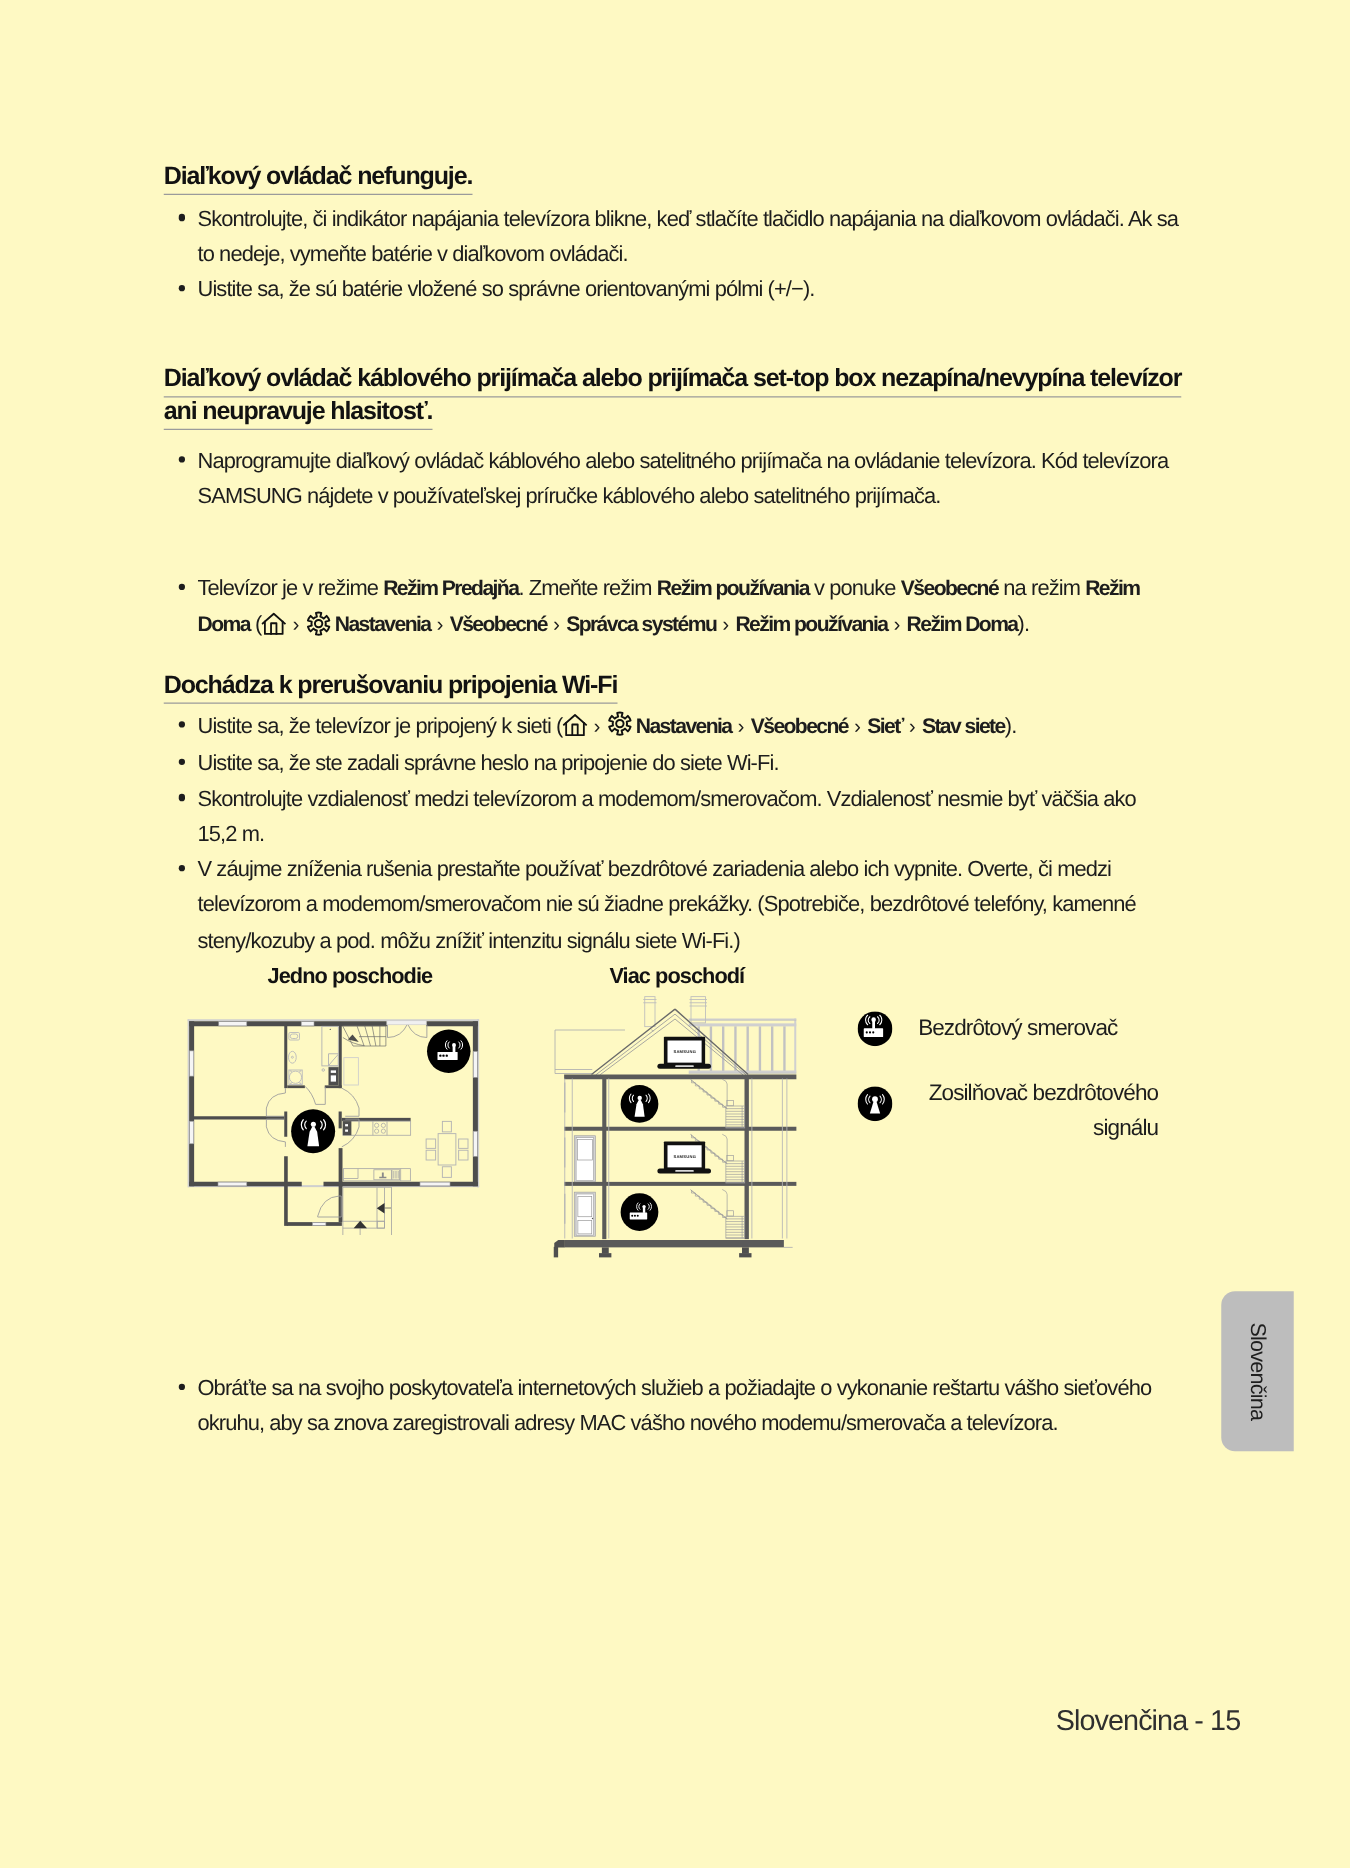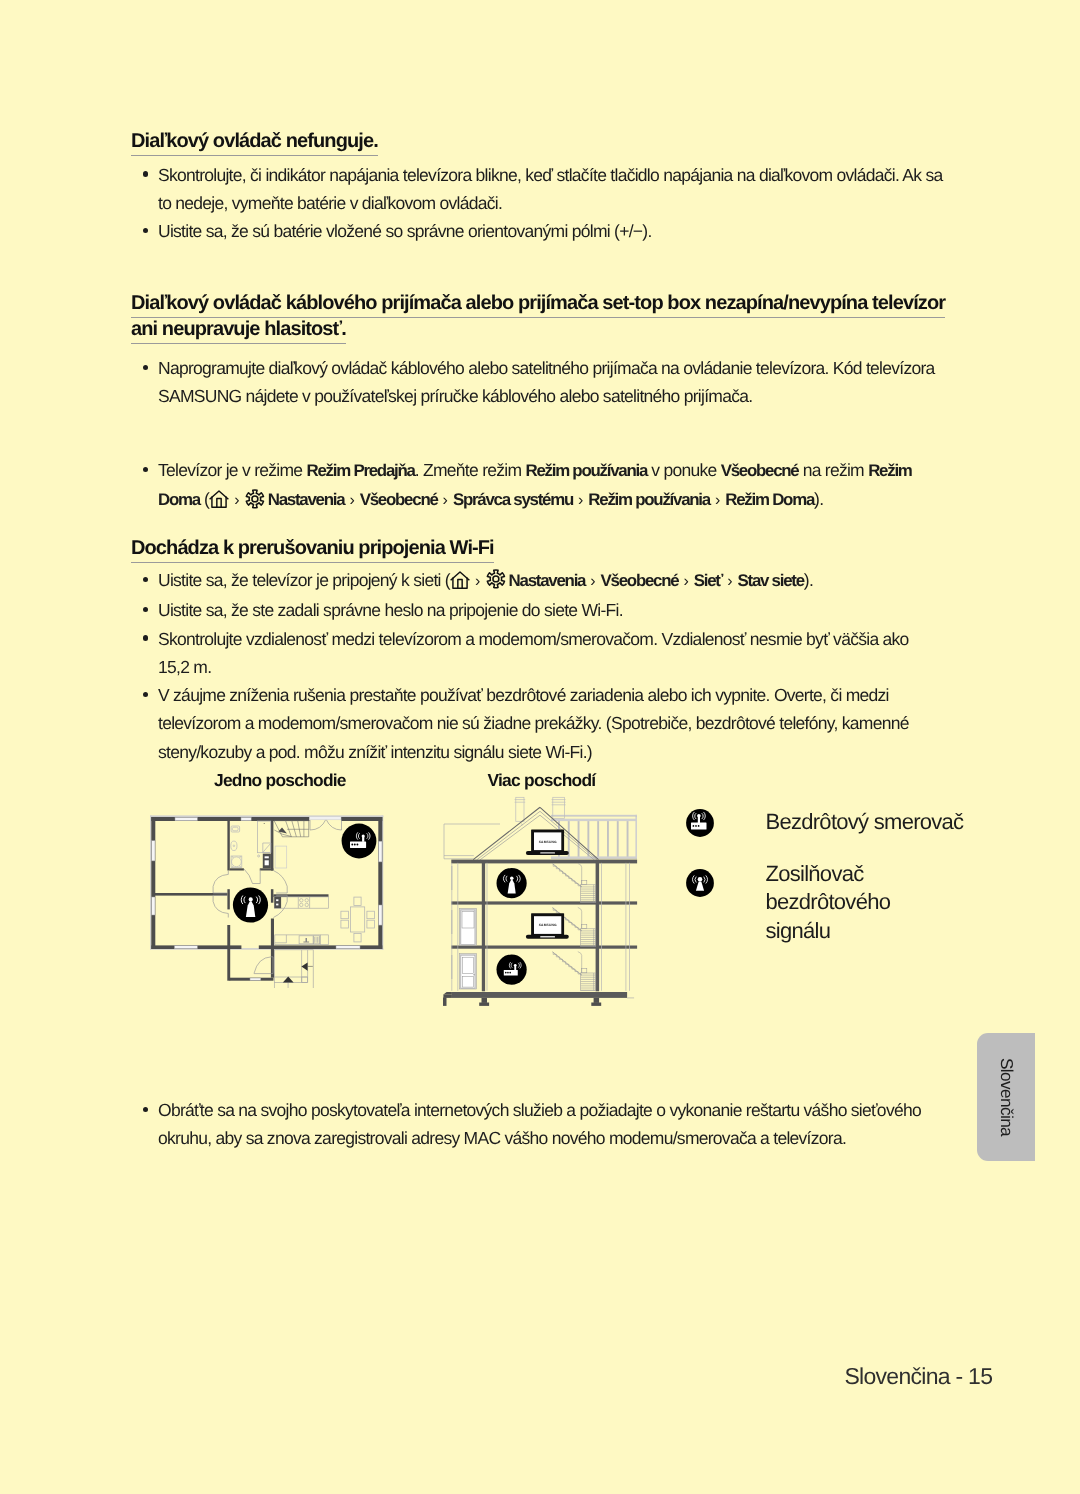--- a/index.html
+++ b/index.html
@@ -22,21 +22,21 @@
   .chev{font-size:16px;font-weight:normal;padding:0 5px 0 5px;display:inline-block;letter-spacing:0;}
   .nb{white-space:nowrap;}
   svg.ic{vertical-align:-4px;}
   .gear-icon-slot svg.ic{margin-right:1.5px;}
   .home-icon-slot svg.ic{margin-right:0px;}
 
   
   .figcap{position:absolute;font-size:17.4px;font-weight:bold;letter-spacing:-0.75px;color:#121212;}
 
   
-  .legend-item{position:absolute;font-size:22px;line-height:28.3px;letter-spacing:-0.72px;color:#1d1d1d;margin-left:31px;}
+  .legend-item{position:absolute;font-size:18px;line-height:28.3px;letter-spacing:-0.72px;color:#1d1d1d;}
 
   
   .sidetab{position:absolute;background:#bdbdbd;border-radius:11px 0 0 11px;}
   .sidetab .tx{position:absolute;left:0;top:0;width:100%;height:100%;
                display:flex;align-items:center;justify-content:center;
                font-size:17.2px;color:#1e1e1e;letter-spacing:-0.6px;
                writing-mode:vertical-rl;text-orientation:mixed;}
 
   
   .footer{position:absolute;font-size:23px;letter-spacing:-0.72px;color:#2f2f2f;}
@@ -493,21 +493,21 @@
       <circle cx="14" cy="10.3" r="2.3"></circle>
       <path d="M12.7 12.5 h2.6 l2.8 9.2 h-8.2 Z"></path>
     </g>
     <g fill="none" stroke="#fff" stroke-width="0.85" stroke-linecap="round">
       <path d="M10.0 7.9 a3.9 3.9 0 0 0 0 5.3"></path>
       <path d="M8.0 6.7 a5.7 5.7 0 0 0 0 7.5"></path>
       <path d="M18.0 7.9 a3.9 3.9 0 0 1 0 5.3"></path>
       <path d="M20.0 6.7 a5.7 5.7 0 0 1 0 7.5"></path>
     </g>
   </svg>
-  <div class="legend-item" style="left:734.5px;top:860px;width:192px;">Zosilňovač bezdrôtového signálu</div>
+  <div class="legend-item" style="left:734.5px;top:860px;width:192px;text-align:right;">Zosilňovač bezdrôtového signálu</div>
 
   <div class="blist" style="left:131px;top:1077px;width:820px;margin-top:19px;">
     <div class="li">Obráťte sa na svojho poskytovateľa internetových služieb a požiadajte o vykonanie reštartu vášho sieťového okruhu, aby sa znova zaregistrovali adresy MAC vášho nového modemu/smerovača a televízora.</div>
   </div>
 
   <div class="sidetab" style="left:977px;top:1032.6px;width:58px;height:128.2px;">
     <div class="tx">Slovenčina</div>
   </div>
 
   <div class="footer" style="left:844.5px;top:1363px;">Slovenčina - 15</div>

